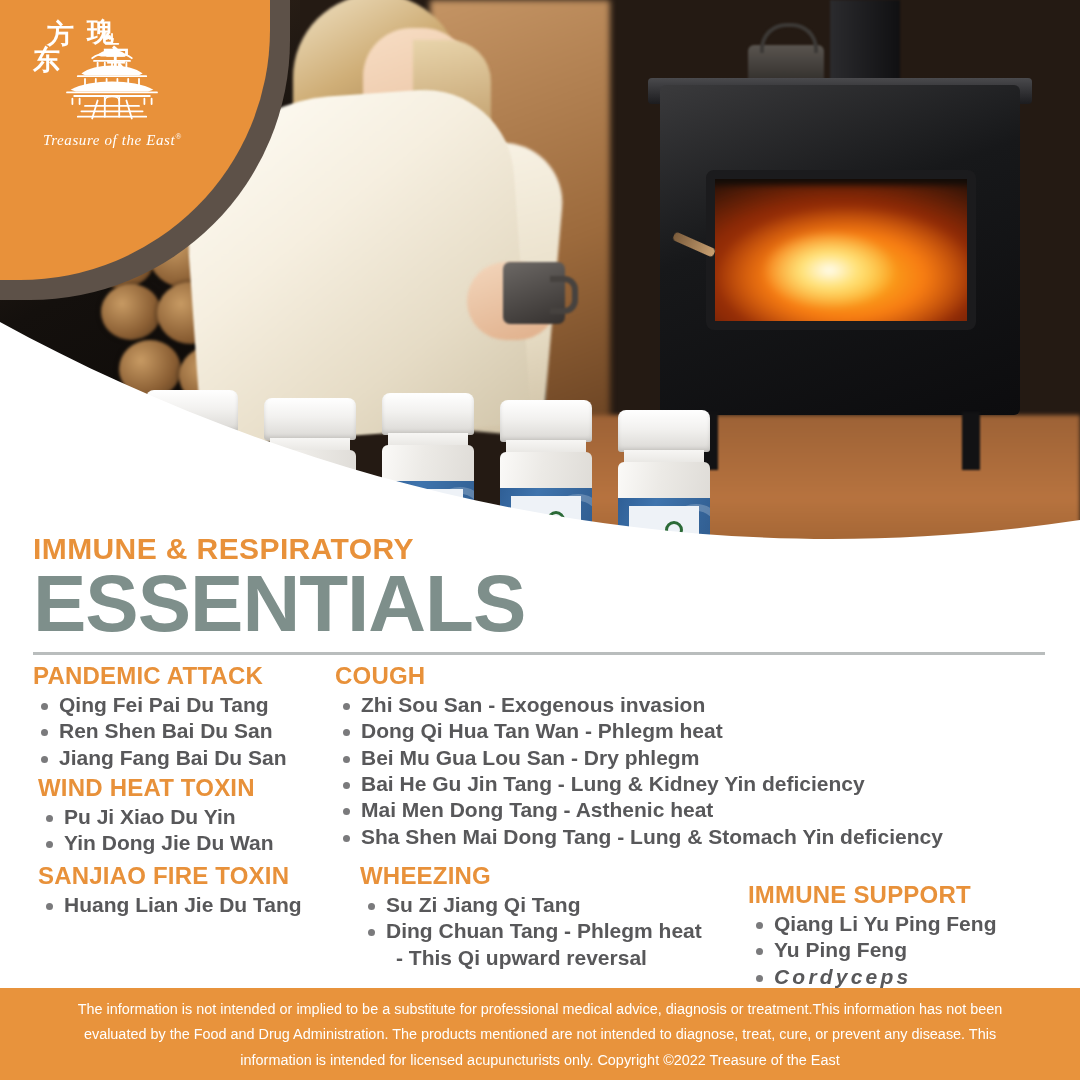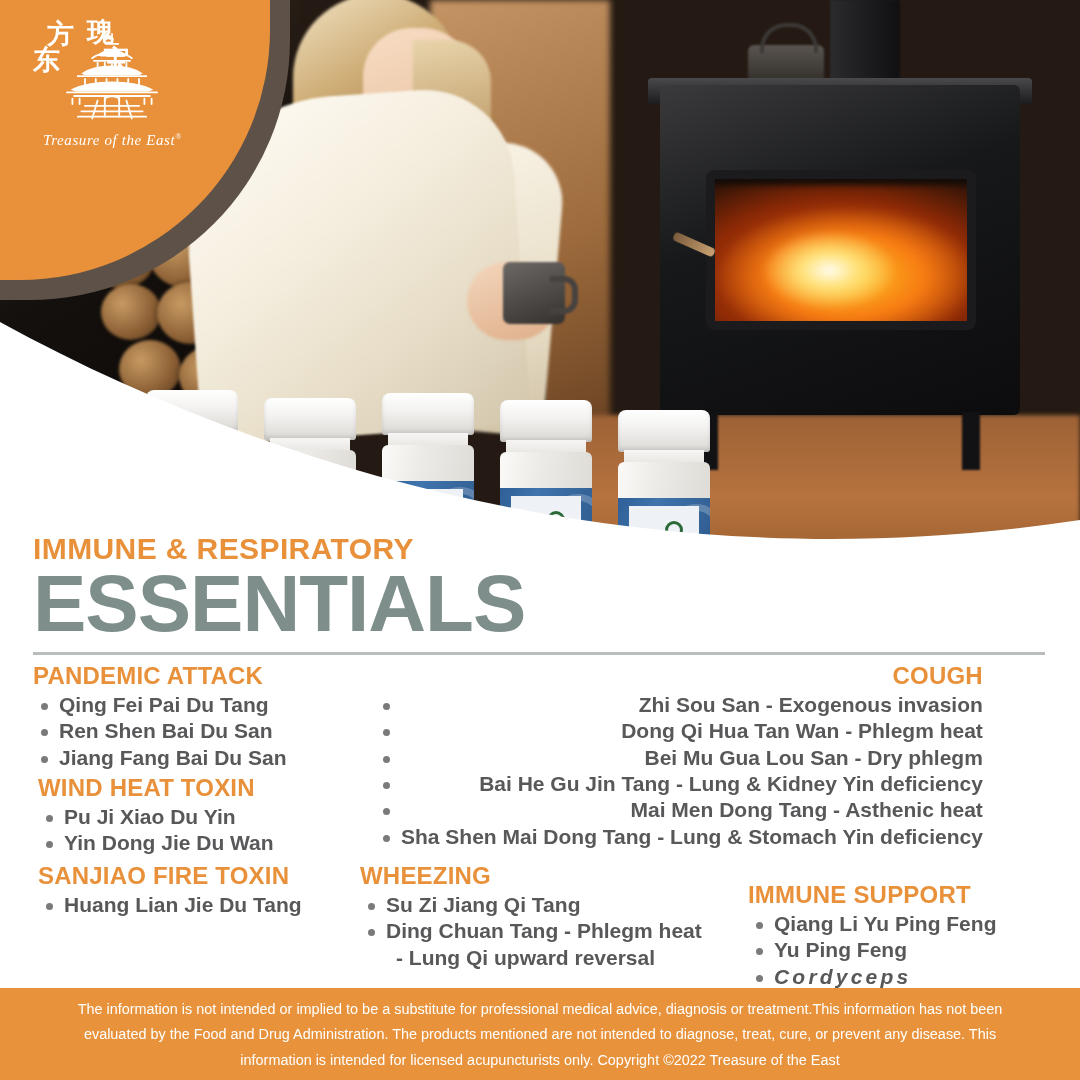--- a/index.html
+++ b/index.html
@@ -243,21 +243,21 @@
     content:""; position:absolute; left:8px; top:11px;
     width:7px; height:7px; border-radius:50%; background:#7a7a7c;
   }
   .sec li.cont:before { display:none; }
   .sec li.cont { padding-left:36px; }
   .sec li.spaced { letter-spacing:3.2px;font-style:italic; }
 
   .s-pandemic  { left:33px;  top:0px; }
   .s-windheat  { left:38px;  top:112px; }
   .s-sanjiao   { left:38px;  top:200px; }
-  .s-cough     { left:375px; top:0px;text-align:right; }
+  .s-cough     { left:335px; top:0px; }
   .s-wheezing  { left:360px; top:200px; }
   .s-immune    { left:748px; top:200px;margin-top:19px; }
 
   
   .footer {
     position:absolute; left:0; bottom:0; width:1080px; height:92px;
     background:#e8933c; display:flex; align-items:center; justify-content:center;
   }
   .footer p {
     color:#ffffff; font-size:15.5px; line-height:1.62; text-align:center;
@@ -468,21 +468,21 @@
       <li>Mai Men Dong Tang - Asthenic heat</li>
       <li>Sha Shen Mai Dong Tang - Lung &amp; Stomach Yin deficiency</li>
     </ul>
   </div>
 
   <div class="sec s-wheezing">
     <h3>WHEEZING</h3>
     <ul>
       <li>Su Zi Jiang Qi Tang</li>
       <li>Ding Chuan Tang - Phlegm heat</li>
-      <li class="cont">- Lung Qi upward reversal</li>
+      <li class="cont">- This Qi upward reversal</li>
     </ul>
   </div>
 
   <div class="sec s-immune">
     <h3>IMMUNE SUPPORT</h3>
     <ul>
       <li>Qiang Li Yu Ping Feng</li>
       <li>Yu Ping Feng</li>
       <li class="spaced">Cordyceps</li>
       <li class="spaced">Reishi Mushroom</li>

